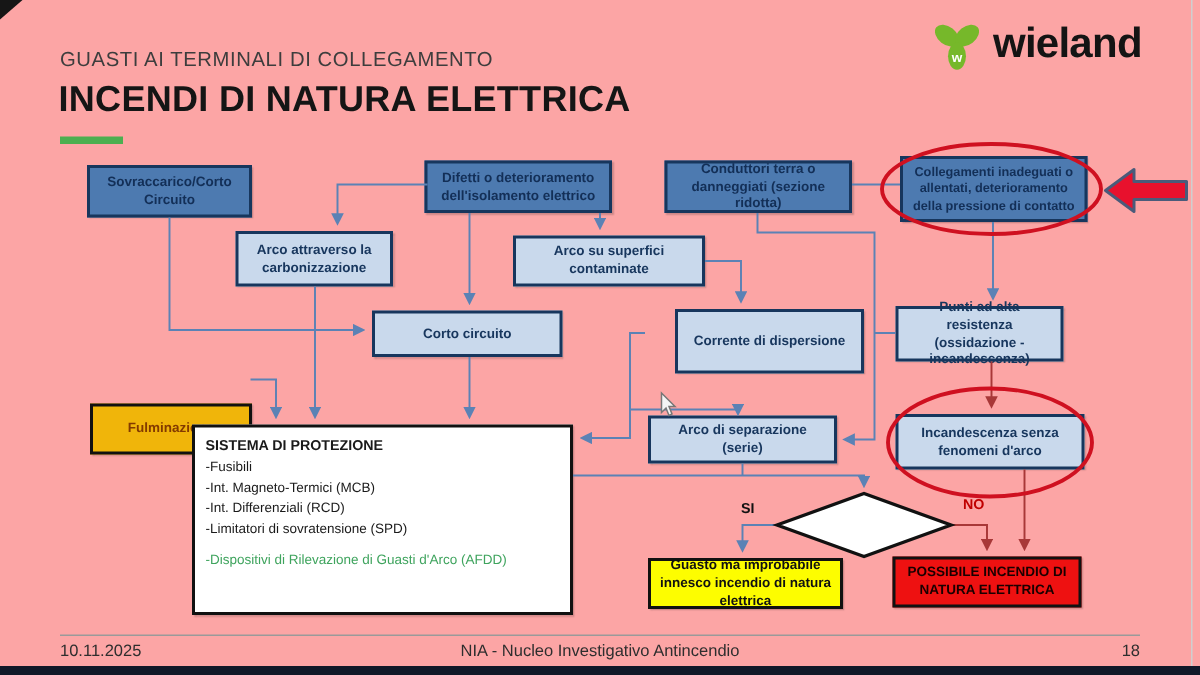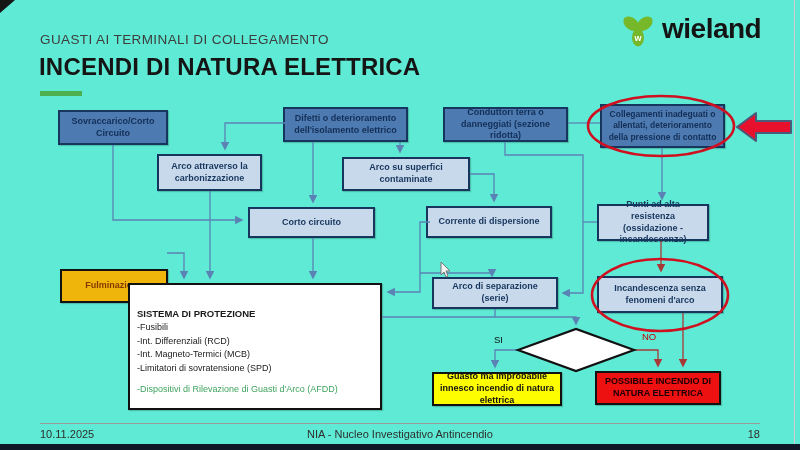--- a/index.html
+++ b/index.html
@@ -1,19 +1,19 @@
 <!DOCTYPE html>
 <html><head>
 <meta charset="utf-8">
 <style>
   html,body { margin:0; padding:0; }
   body { font-family:"Liberation Sans", sans-serif; }
   .slide {
     position:relative; width:800px; height:450px;
-    background:#5eead4; overflow:hidden;
+    background:#fca5a5; overflow:hidden;
   }
   .kicker {
     position:absolute; left:40px; top:32px;
     font-size:13.5px; color:#3d3d3d; letter-spacing:0.4px; font-weight:500;
   }
   .title {
     position:absolute; left:39px; top:53px;
     font-size:24px; font-weight:800; color:#151515; letter-spacing:0.2px;
   }
   .underline {
@@ -29,30 +29,30 @@
     box-shadow:1px 1px 1px rgba(0,0,0,0.18);
   }
   .dark  { background:#4d7ab0; color:#132f57; }
   .light { background:#c9d9ec; color:#17365d; }
   .yellow-src { background:#f0b50a; color:#833a00; border-color:#111;margin-top:32px; }
   .result-yellow { background:#fdfd00; color:#111; border-color:#111; }
   .result-red { background:#ee1111; color:#1a0000; border-color:#111; }
   .protection {
     position:absolute; left:128px; top:283px; width:254px; height:127px;
     background:#ffffff; border:2.5px solid #111; box-sizing:border-box;
-    padding:22px 7px; font-size:9px; color:#1a1a1a; line-height:1.5;
+    padding:6px 7px; font-size:9px; color:#1a1a1a; line-height:1.5;
     box-shadow:1px 1px 1px rgba(0,0,0,0.18);
   }
   .prot-title { font-weight:bold; font-size:9.5px; }
   .prot-highlight { color:#3fa45e; margin:8px 0; }
   .decision-label {
     position:absolute; left:518px; top:344px; width:116px; text-align:center;
     font-size:9px; font-weight:bold; color:#111;
   }
-  .branch-label { position:absolute; font-size:9.5px; font-weight:normal; }
+  .branch-label { position:absolute; font-size:9.5px; font-weight:bold; }
   .branch-yes { left:494px; top:334px; color:#111; }
   .branch-no  { left:642px; top:331px; color:#c00000; }
   .overlay { position:absolute; left:0; top:0; pointer-events:none; }
   .footer-divider { position:absolute; left:40px; top:423px; width:720px; height:1px; background:#9a9a9a; }
   .footer-date   { position:absolute; left:40px; top:428px; font-size:11px; color:#2e2e2e; }
   .footer-center { position:absolute; left:0; top:428px; width:800px; text-align:center; font-size:11px; color:#2e2e2e; }
   .footer-page   { position:absolute; left:730px; top:428px; width:30px; text-align:right; font-size:11px; color:#2e2e2e; }
   .right-edge { position:absolute; left:794px; top:0; width:1px; height:444px; background:#cfcfcf; }
   .bottom-bar { position:absolute; left:0; top:444px; width:800px; height:6px; background:#101828; }
 </style>
@@ -85,34 +85,34 @@
 
   <div class="node dark" style="left:58px;top:110px;width:110px;height:35px">Sovraccarico/Corto Circuito</div>
   <div class="node dark" style="left:283px;top:107px;width:125px;height:35px">Difetti o deterioramento dell'isolamento elettrico</div>
   <div class="node dark" style="left:443px;top:107px;width:125px;height:35px">Conduttori terra o danneggiati (sezione ridotta)</div>
   <div class="node dark" style="left:600px;top:104px;width:125px;height:44px;font-size:8.5px">Collegamenti inadeguati o allentati, deterioramento della pressione di contatto</div>
 
   <div class="node light" style="left:157px;top:154px;width:105px;height:37px">Arco attraverso la carbonizzazione</div>
   <div class="node light" style="left:342px;top:157px;width:128px;height:34px">Arco su superfici contaminate</div>
 
   <div class="node light" style="left:248px;top:207px;width:127px;height:31px">Corto circuito</div>
-  <div class="node light" style="left:426px;top:206px;width:126px;height:32px">Corrente di dispersione</div>
+  <div class="node light" style="left:450px;top:206px;width:126px;height:43px">Corrente di dispersione</div>
   <div class="node light" style="left:597px;top:204px;width:112px;height:37px">Punti ad alta resistenza (ossidazione - incandescenza)</div>
 
   <div class="node yellow-src" style="left:60px;top:237px;width:108px;height:34px">Fulminazione</div>
 
   <div class="node light" style="left:432px;top:277px;width:126px;height:32px">Arco di separazione (serie)</div>
   <div class="node light" style="left:597px;top:276px;width:126px;height:37px">Incandescenza senza fenomeni d'arco</div>
 
   <div class="protection">
     <div class="prot-title">SISTEMA DI PROTEZIONE</div>
     <div>
         <div>-Fusibili</div>
+        <div>-Int. Magneto-Termici (MCB)</div>
         <div>-Int. Differenziali (RCD)</div>
-        <div>-Int. Magneto-Termici (MCB)</div>
         <div>-Limitatori di sovratensione (SPD)</div>
       </div>
     <div class="prot-highlight">-Dispositivi di Rilevazione di Guasti d'Arco (AFDD)</div>
   </div>
 
   <div class="decision-label">EFFICACE ?</div>
   <div class="branch-label branch-yes">SI</div>
   <div class="branch-label branch-no">NO</div>
 
   <div class="node result-yellow" style="left:432px;top:372px;width:130px;height:34px">Guasto ma improbabile innesco incendio di natura elettrica</div>

